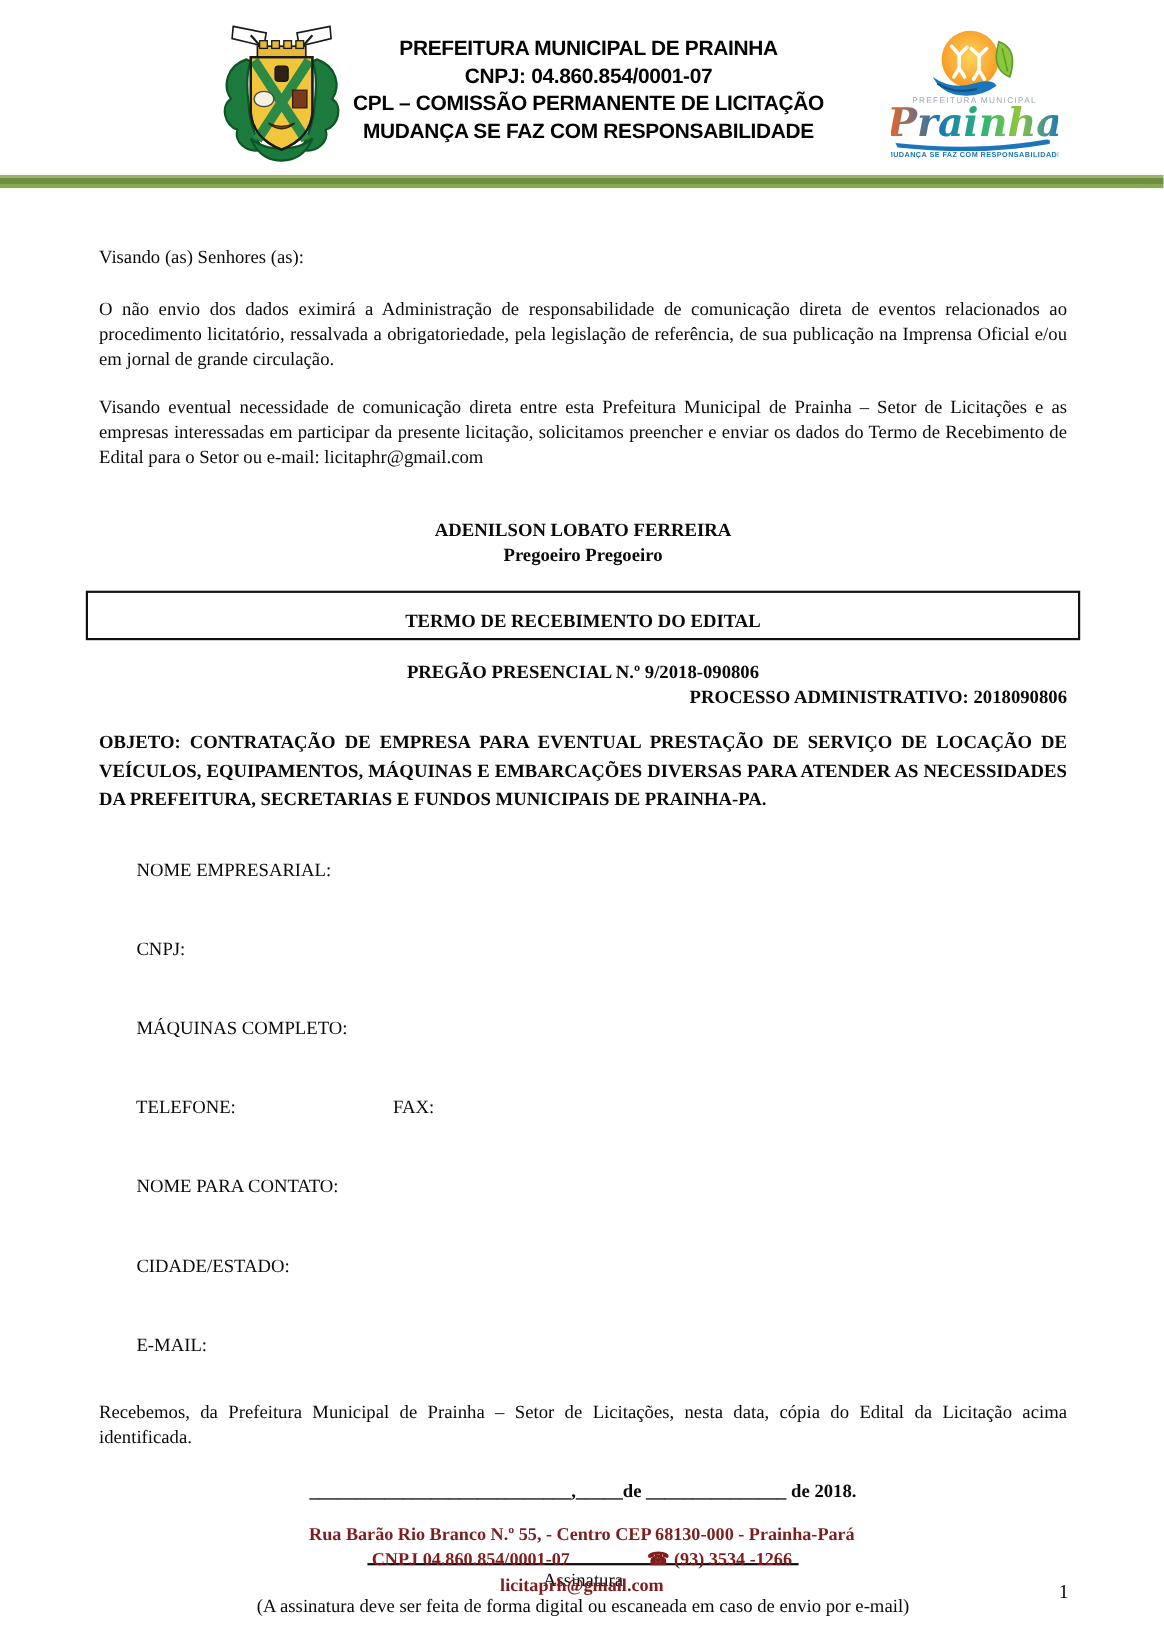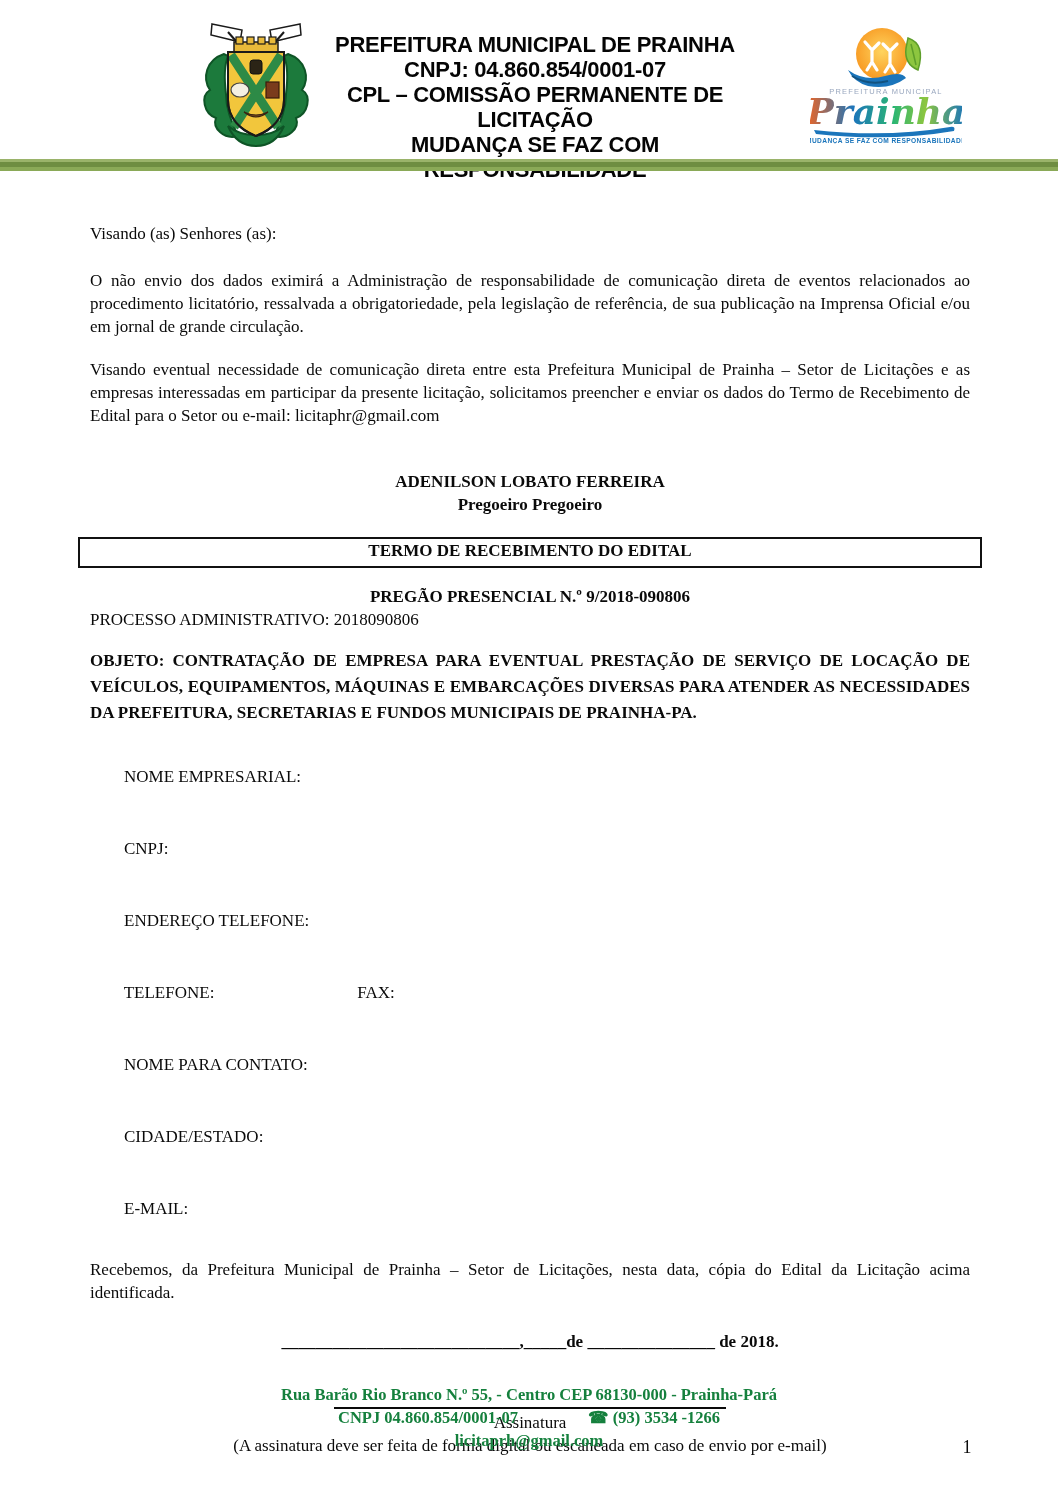--- a/index.html
+++ b/index.html
@@ -10,21 +10,21 @@
     font-family:"Liberation Serif", serif;
     color:#0a0a0a;
     overflow:hidden;
   }
   
   .coat{position:absolute;left:198px;top:14px;width:116px;height:134px;}
   .header-text{
     position:absolute;left:300px;top:32px;width:470px;
     text-align:center;
     font-family:"Liberation Sans", sans-serif;
-    font-weight:bold;font-size:22px;line-height:25px;
+    font-weight:bold;font-size:19px;line-height:25px;
     letter-spacing:-0.3px;color:#050505;
   }
   .prainha-logo{position:absolute;left:770px;top:18px;width:152px;height:126px;margin-left:40px;}
   .green-bar{
     position:absolute;left:0;top:159px;width:1058px;height:12px;
     background:linear-gradient(to bottom,#9ab36a 0%,#9ab36a 22%,#6e8d41 22%,#6e8d41 68%,#8aa957 68%,#8aa957 100%);
   }
   
   .content{
     position:absolute;left:90px;top:222px;width:880px;
@@ -33,41 +33,41 @@
   .para{ text-align:justify; }
   .salutation{margin:0;}
   .p1{margin:20px 0 0 0;}
   .p2{margin:24px 0 0 0;}
   .signer-name{margin:43px 0 0 0;text-align:center;font-weight:bold;}
   .signer-title{margin:0;text-align:center;font-weight:bold;}
   .termo-box{
     margin:21px 0 0 -12px;width:900px;
     border:2px solid #111;
     text-align:center;font-weight:bold;
-    padding:0 0 4px 0;
+    padding:14px 0 4px 0;
   }
   .pregao{margin:17px 0 0 0;text-align:center;font-weight:bold;}
-  .processo{margin:0;text-align:left;font-weight:normal;}
+  .processo{margin:0;text-align:right;font-weight:bold;}
   .objeto{margin:17px 0 0 0;font-weight:bold;line-height:26px;text-align:justify;}
   .form{margin:15px 0 0 0;line-height:24px;}
   .form-row{white-space:pre;}
   .form-row .fax{display:inline-block;margin-left:143px;}
   .receipt{margin:13px 0 0 0;}
   .date-line{margin:26px 0 0 0;text-align:center;letter-spacing:0;font-weight:bold;}
   .sig-rule{
     margin:54px auto 0 auto;width:392px;height:0;
     border-bottom:2px solid #0a0a0a;
   }
   .sig-label{margin:2px 0 0 0;text-align:center;}
   .sig-note{margin:0;text-align:center;}
   
   .footer{
     position:absolute;left:0;top:1383px;width:1058px;
     text-align:center;font-family:"Liberation Serif", serif;
-    font-size:16.5px;line-height:23px;font-weight:bold;color:#15803d;
+    font-size:16.5px;line-height:23px;font-weight:bold;color:#7f1d1d;
   }
   .footer .sep{display:inline-block;width:70px;}
   .page-number{
     position:absolute;left:952px;top:1437px;width:30px;
     font-size:18px;text-align:center;
   }
 </style>
 </head>
 <body>
 
@@ -172,21 +172,21 @@
     <p class="objeto">OBJETO: CONTRATAÇÃO DE EMPRESA PARA EVENTUAL PRESTAÇÃO DE SERVIÇO DE LOCAÇÃO DE VEÍCULOS, EQUIPAMENTOS, MÁQUINAS E EMBARCAÇÕES DIVERSAS PARA ATENDER AS NECESSIDADES DA PREFEITURA, SECRETARIAS E FUNDOS MUNICIPAIS DE PRAINHA-PA.</p>
 
     <div class="form">
       <div class="form-row">
         <span>NOME EMPRESARIAL:</span>
       </div>
       <div class="form-row">
         <span>CNPJ:</span>
       </div>
       <div class="form-row">
-        <span>ENDEREÇO TELEFONE:</span>
+        <span>MÁQUINAS COMPLETO:</span>
       </div>
       <div class="form-row">
         <span>TELEFONE:</span><span class="fax">FAX:</span>
       </div>
       <div class="form-row">
         <span>NOME PARA CONTATO:</span>
       </div>
       <div class="form-row">
         <span>CIDADE/ESTADO:</span>
       </div>

